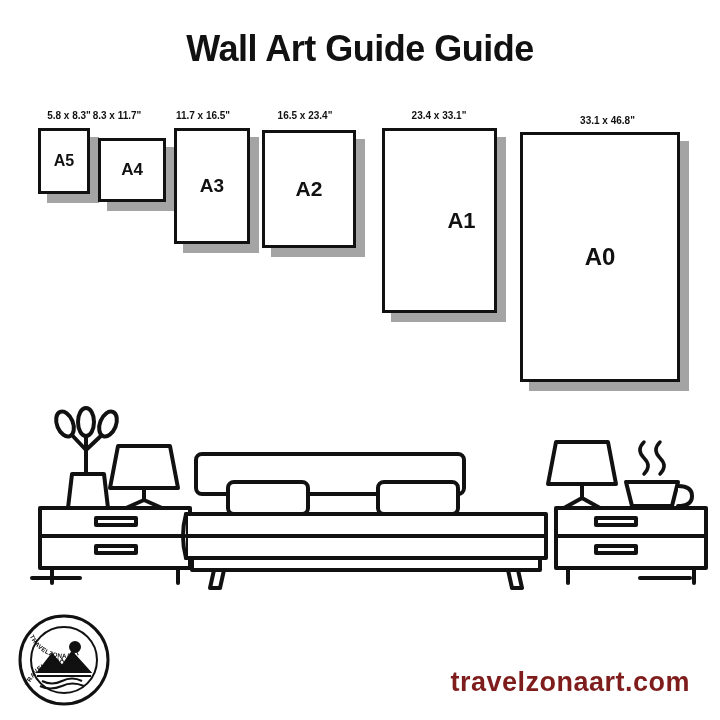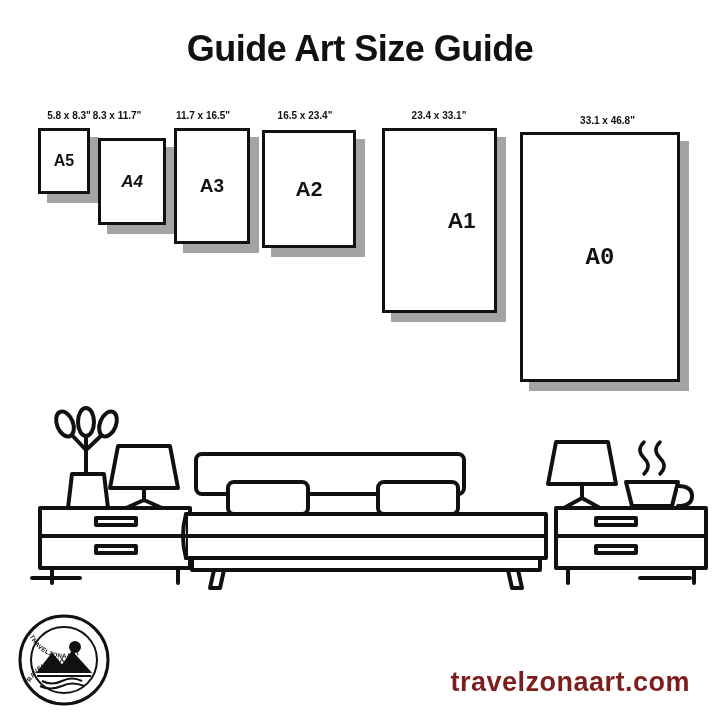--- a/index.html
+++ b/index.html
@@ -97,34 +97,34 @@
     font-weight: bold;
     fill: #111111;
     letter-spacing: 0.4px;
   }
 </style>
 </head>
 <body>
 
 <div id="page">
 
-  <div class="title">Guide Art Size Guide</div>
+  <div class="title">Wall Art Guide Guide</div>
 
   <div class="frames">
 
     <div class="frame-group">
       <div class="frame-dim" style="left:34px; top:0px; width:70px;">5.8 x 8.3"</div>
       <div class="frame-box" style="left:38px; top:18px; width:52px; height:66px;">
         <span class="frame-label" style="font-size:16px;">A5</span>
       </div>
     </div>
 
     <div class="frame-group">
       <div class="frame-dim" style="left:72px; top:0px; width:90px;">8.3 x 11.7"</div>
-      <div class="frame-box" style="left:98px; top:28px; width:68px; height:87px;font-style:italic;">
+      <div class="frame-box" style="left:98px; top:28px; width:68px; height:64px;">
         <span class="frame-label" style="font-size:17px;">A4</span>
       </div>
     </div>
 
     <div class="frame-group">
       <div class="frame-dim" style="left:148px; top:0px; width:110px;">11.7 x 16.5"</div>
       <div class="frame-box" style="left:174px; top:18px; width:76px; height:116px;">
         <span class="frame-label" style="font-size:19px;">A3</span>
       </div>
     </div>
@@ -138,21 +138,21 @@
 
     <div class="frame-group">
       <div class="frame-dim" style="left:364px; top:0px; width:150px;">23.4 x 33.1"</div>
       <div class="frame-box" style="left:382px; top:18px; width:115px; height:185px;padding-left:44px;">
         <span class="frame-label" style="font-size:22px;">A1</span>
       </div>
     </div>
 
     <div class="frame-group">
       <div class="frame-dim" style="left:520px; top:5px; width:175px;">33.1 x 46.8"</div>
-      <div class="frame-box" style="left:520px; top:22px; width:160px; height:250px;font-family:Liberation Mono, monospace;">
+      <div class="frame-box" style="left:520px; top:22px; width:160px; height:250px;">
         <span class="frame-label" style="font-size:24px;">A0</span>
       </div>
     </div>
 
   </div>
 
   <div class="room">
     <svg width="720" height="230" viewBox="0 0 720 230">
       <g fill="none" stroke="#111111" stroke-width="4" stroke-linecap="round" stroke-linejoin="round">
 

